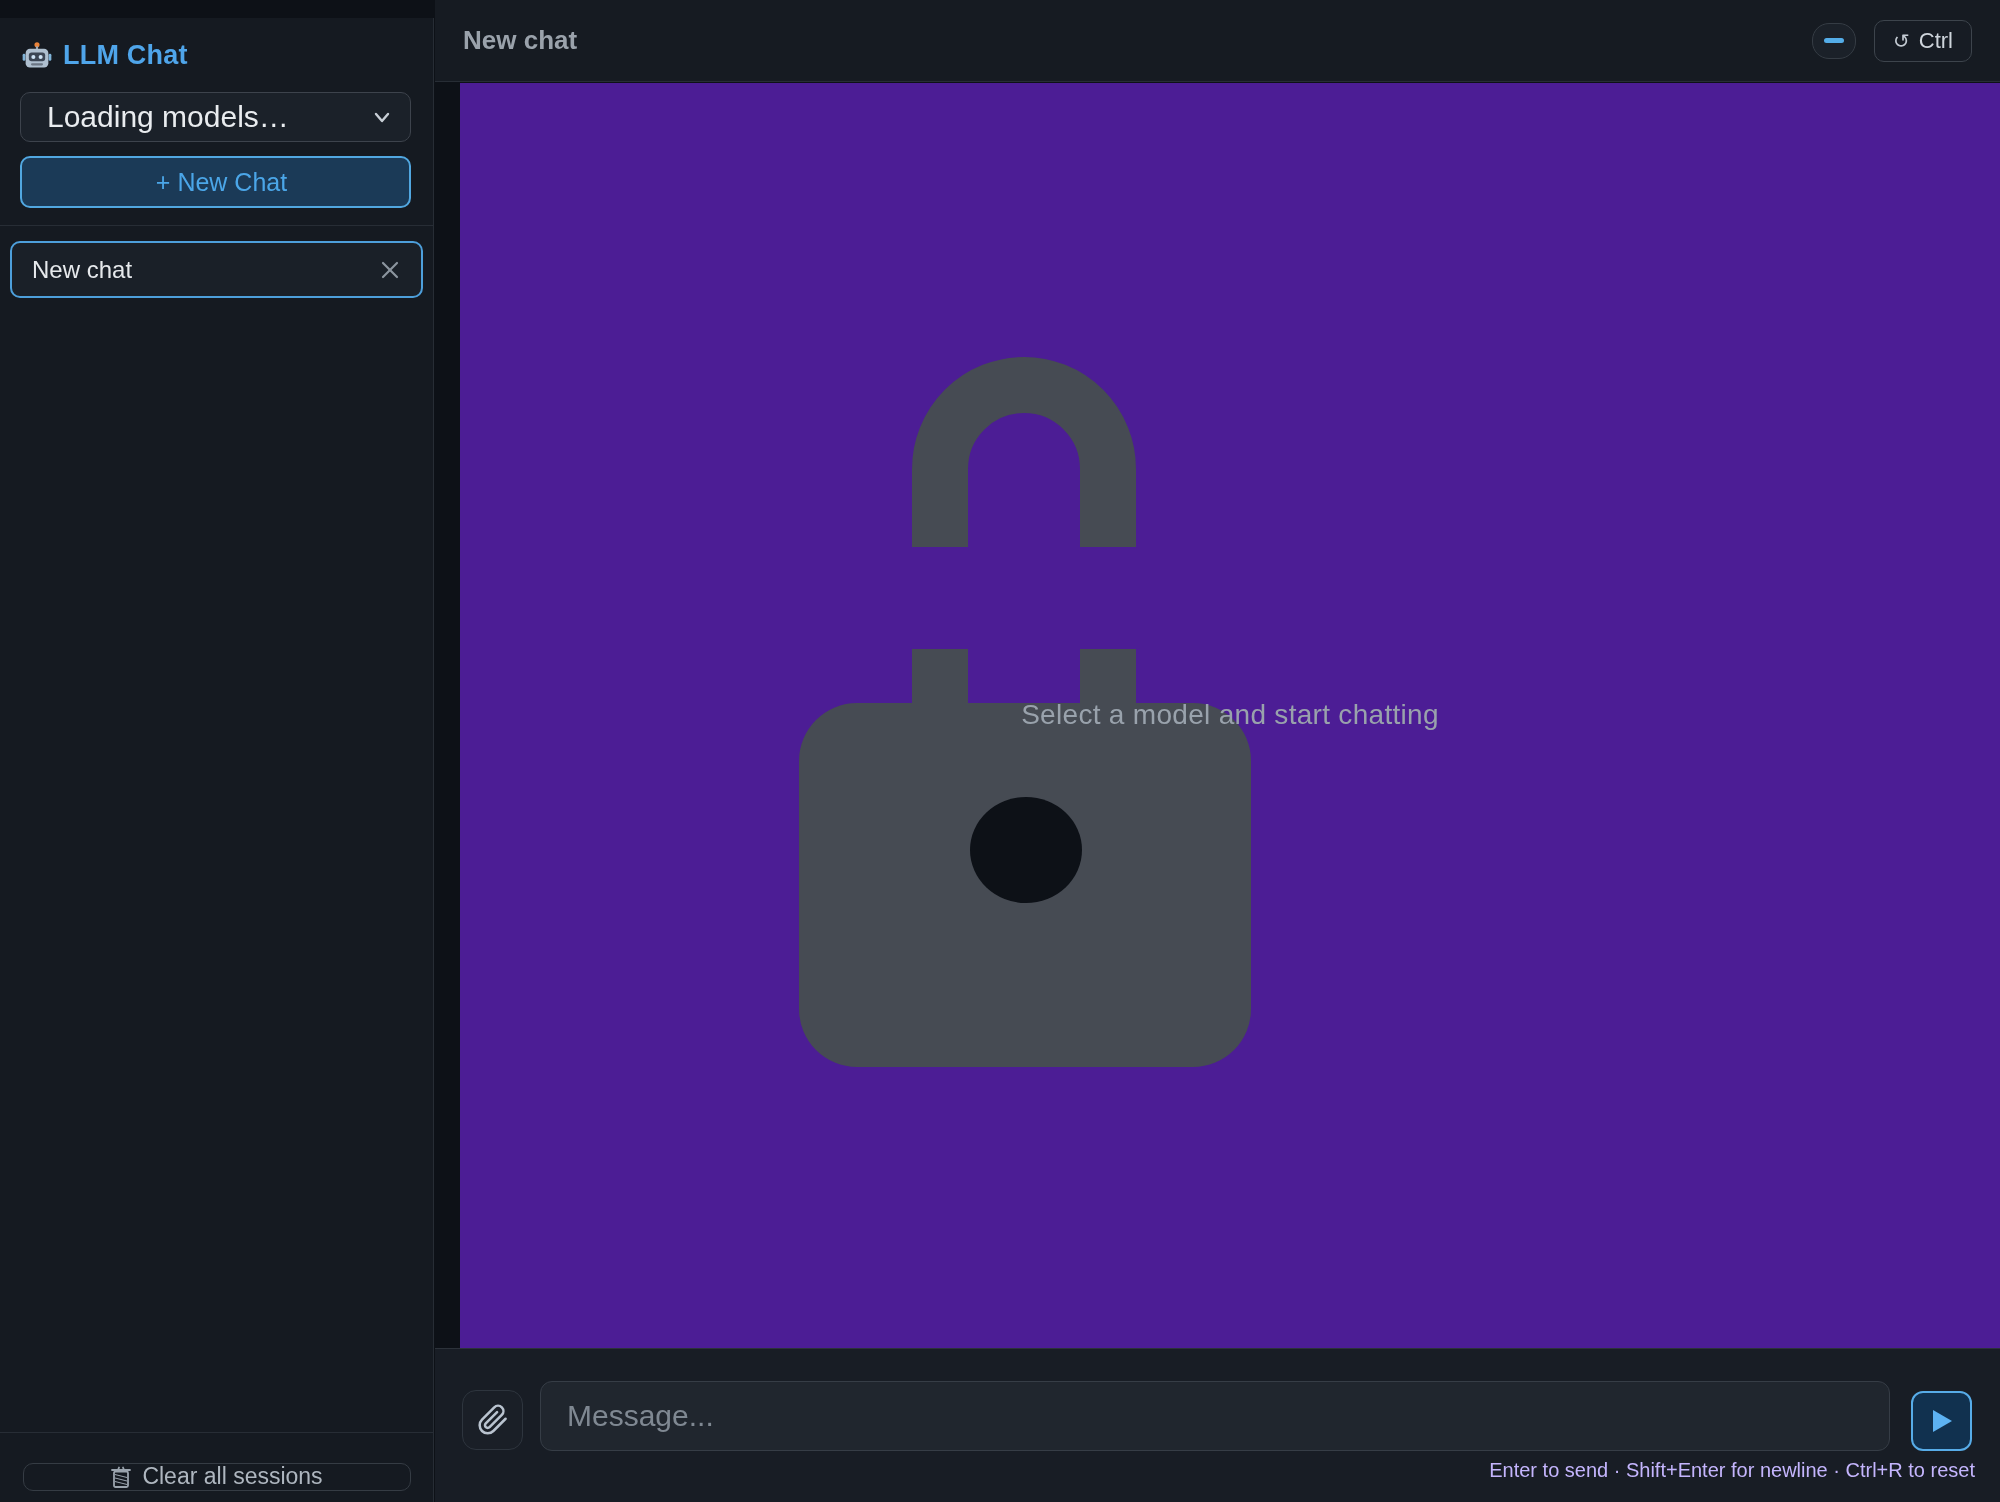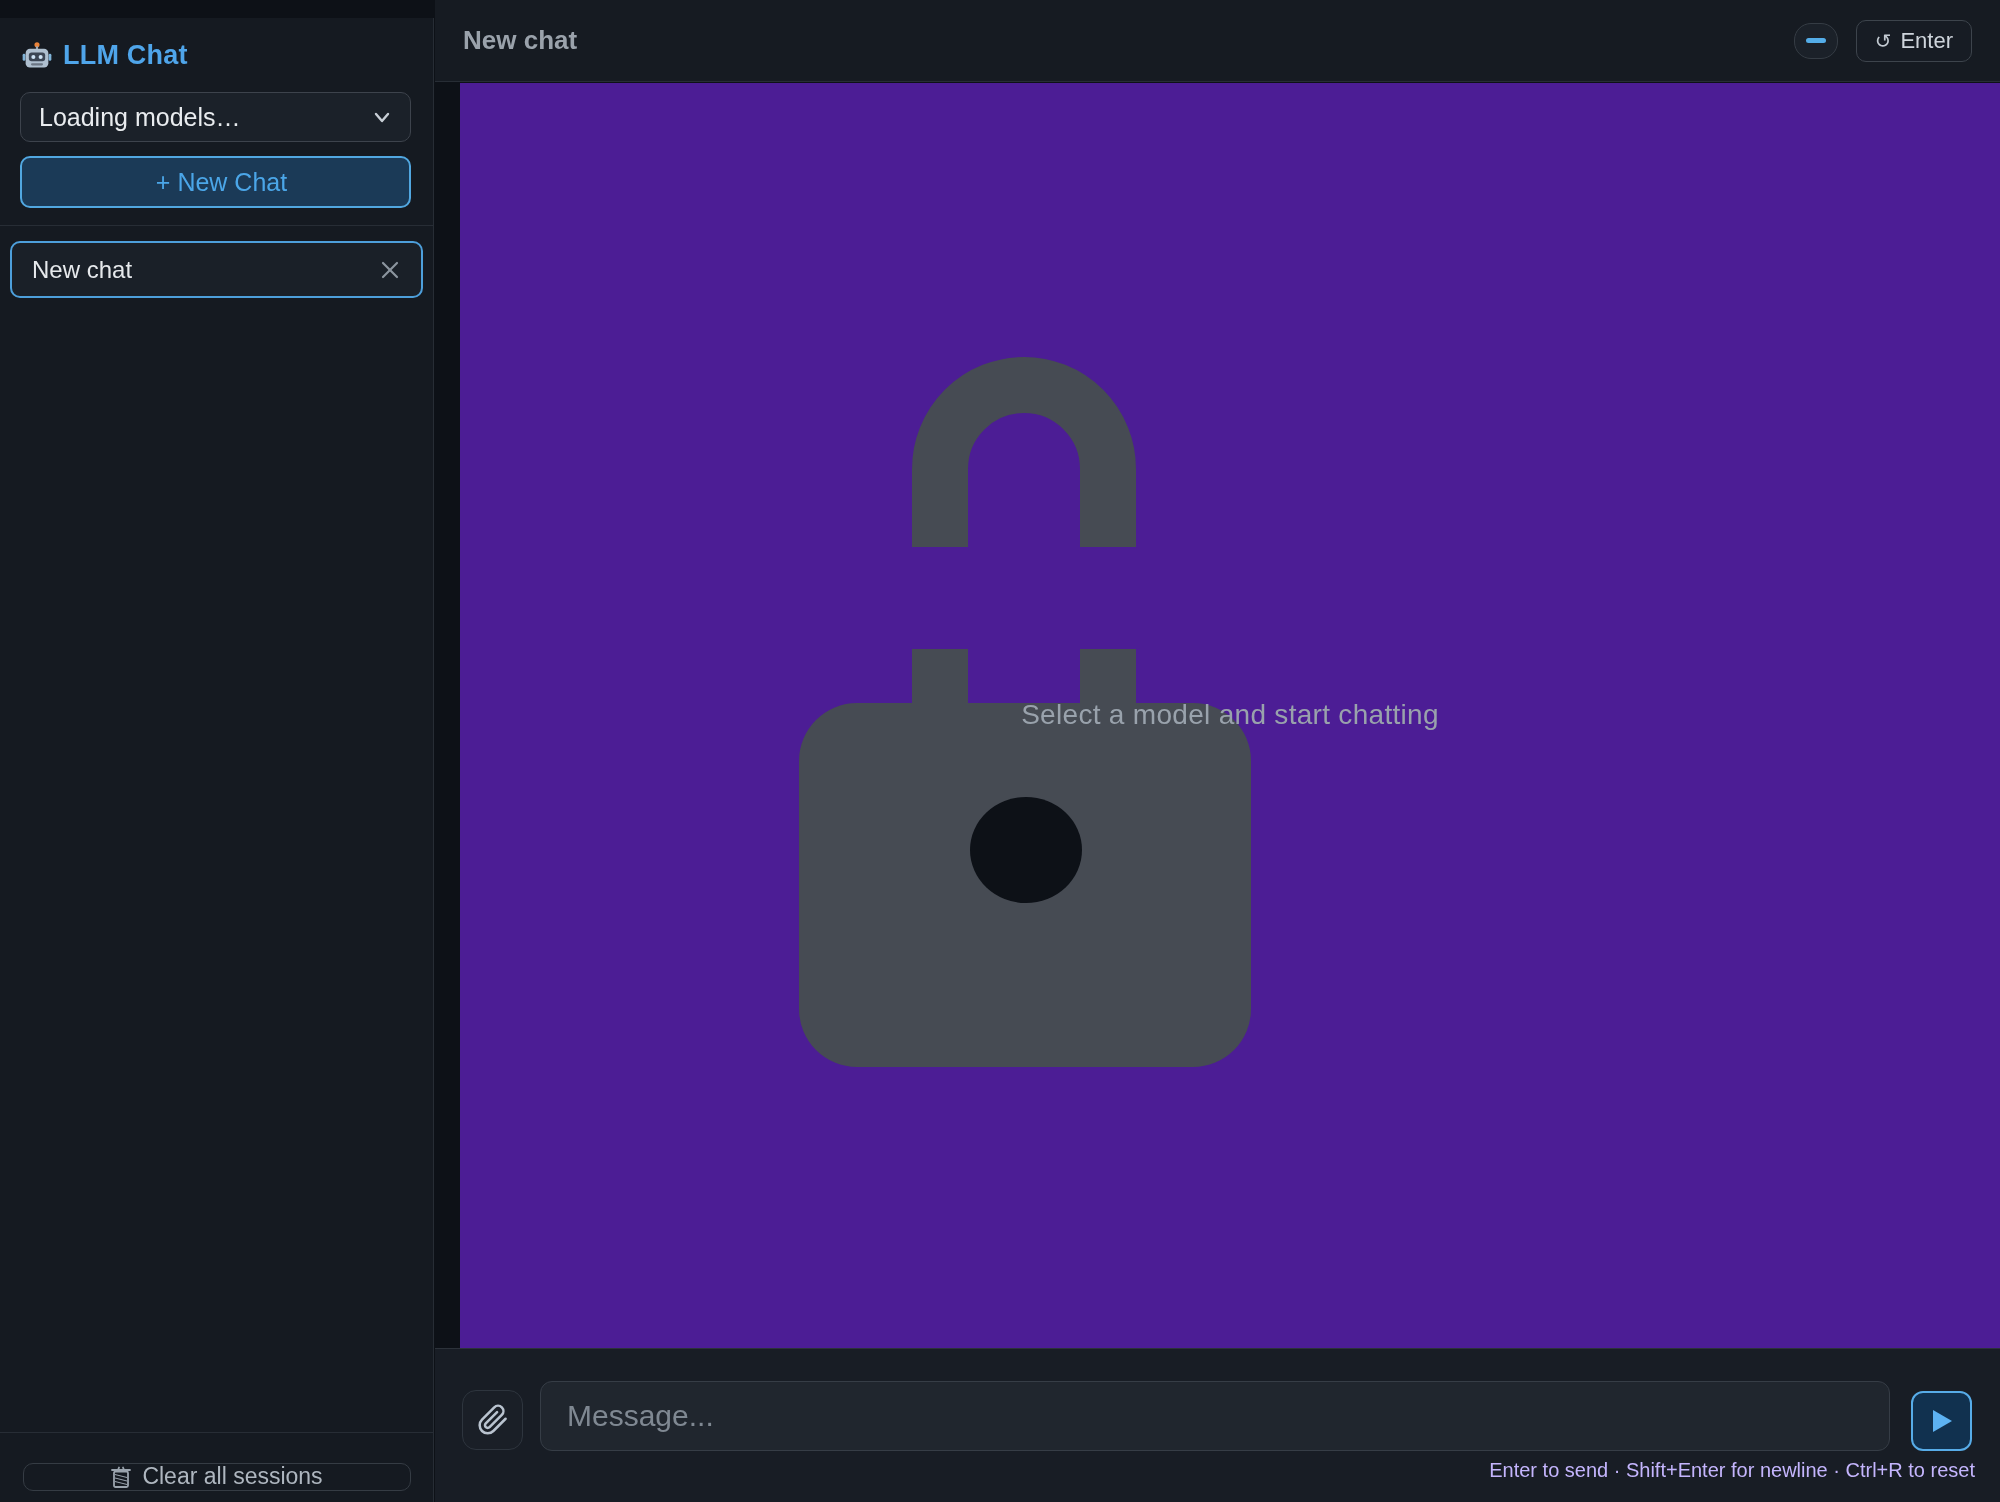--- a/index.html
+++ b/index.html
@@ -11,21 +11,21 @@
   }
   
   .sidebar{position:absolute;left:0;top:18px;width:434px;height:1502px;
     background:#151a21;border-right:1px solid #272d35;box-sizing:border-box;}
   .sidebar-header{position:relative;height:207px;border-bottom:1px solid #272d35;}
   .app-title-row{position:absolute;left:22px;top:22px;display:flex;align-items:center;gap:11px;}
   .app-title{font-size:27px;font-weight:bold;color:#4fa5ea;letter-spacing:.2px;}
   .model-select{position:absolute;left:20px;right:22px;top:74px;height:50px;box-sizing:border-box;
     background:#1b2129;border:1px solid #3d434c;border-radius:10px;
     display:flex;align-items:center;justify-content:space-between;padding:0 16px 0 18px;cursor:pointer;}
-  .model-select-value{color:#e9ecef;font-size:25px;}
+  .model-select-value{color:#e9ecef;font-size:30px;margin-left:8px;}
   .newchat-btn{position:absolute;left:20px;right:22px;top:138px;height:52px;box-sizing:border-box;
     background:#1b3a57;border:2px solid #51a7e0;border-radius:10px;
     display:flex;align-items:center;justify-content:center;cursor:pointer;}
   .newchat-btn span{color:#4ba6e8;font-size:25px;margin-left:12px;}
   .session-list{position:absolute;left:0;right:0;top:207px;padding:16px 10px;}
   .session-item{height:57px;box-sizing:border-box;background:#1a2028;
     border:2px solid #4d9fdb;border-radius:10px;
     display:flex;align-items:center;padding:0 18px 0 20px;cursor:pointer;}
   .session-label{color:#e6e9ec;font-size:24px;flex:1;}
   .session-close{width:26px;height:26px;display:flex;align-items:center;justify-content:center;cursor:pointer;}
@@ -137,21 +137,21 @@
 <div class="main">
 
   <div class="main-header">
     <span class="main-title">New chat</span>
     <span class="header-spacer"></span>
     <div class="minimize-btn">
       <div class="minimize-dash"></div>
     </div>
     <button class="reset-btn">
       <span class="reset-glyph">↺</span>
-      <span>Enter</span>
+      <span>Ctrl</span>
     </button>
   </div>
 
   <div class="chat-area">
     <span class="lock-icon">
       <svg width="452" height="710" viewBox="0 0 452 710">
         <path d="M141 190 L141 112 A84 84 0 0 1 309 112 L309 190" fill="none" stroke="#464b53" stroke-width="56"></path>
         <rect x="113" y="292" width="56" height="60" fill="#464b53"></rect>
         <rect x="281" y="292" width="56" height="60" fill="#464b53"></rect>
         <rect x="0" y="346" width="452" height="364" rx="58" fill="#464b53"></rect>

